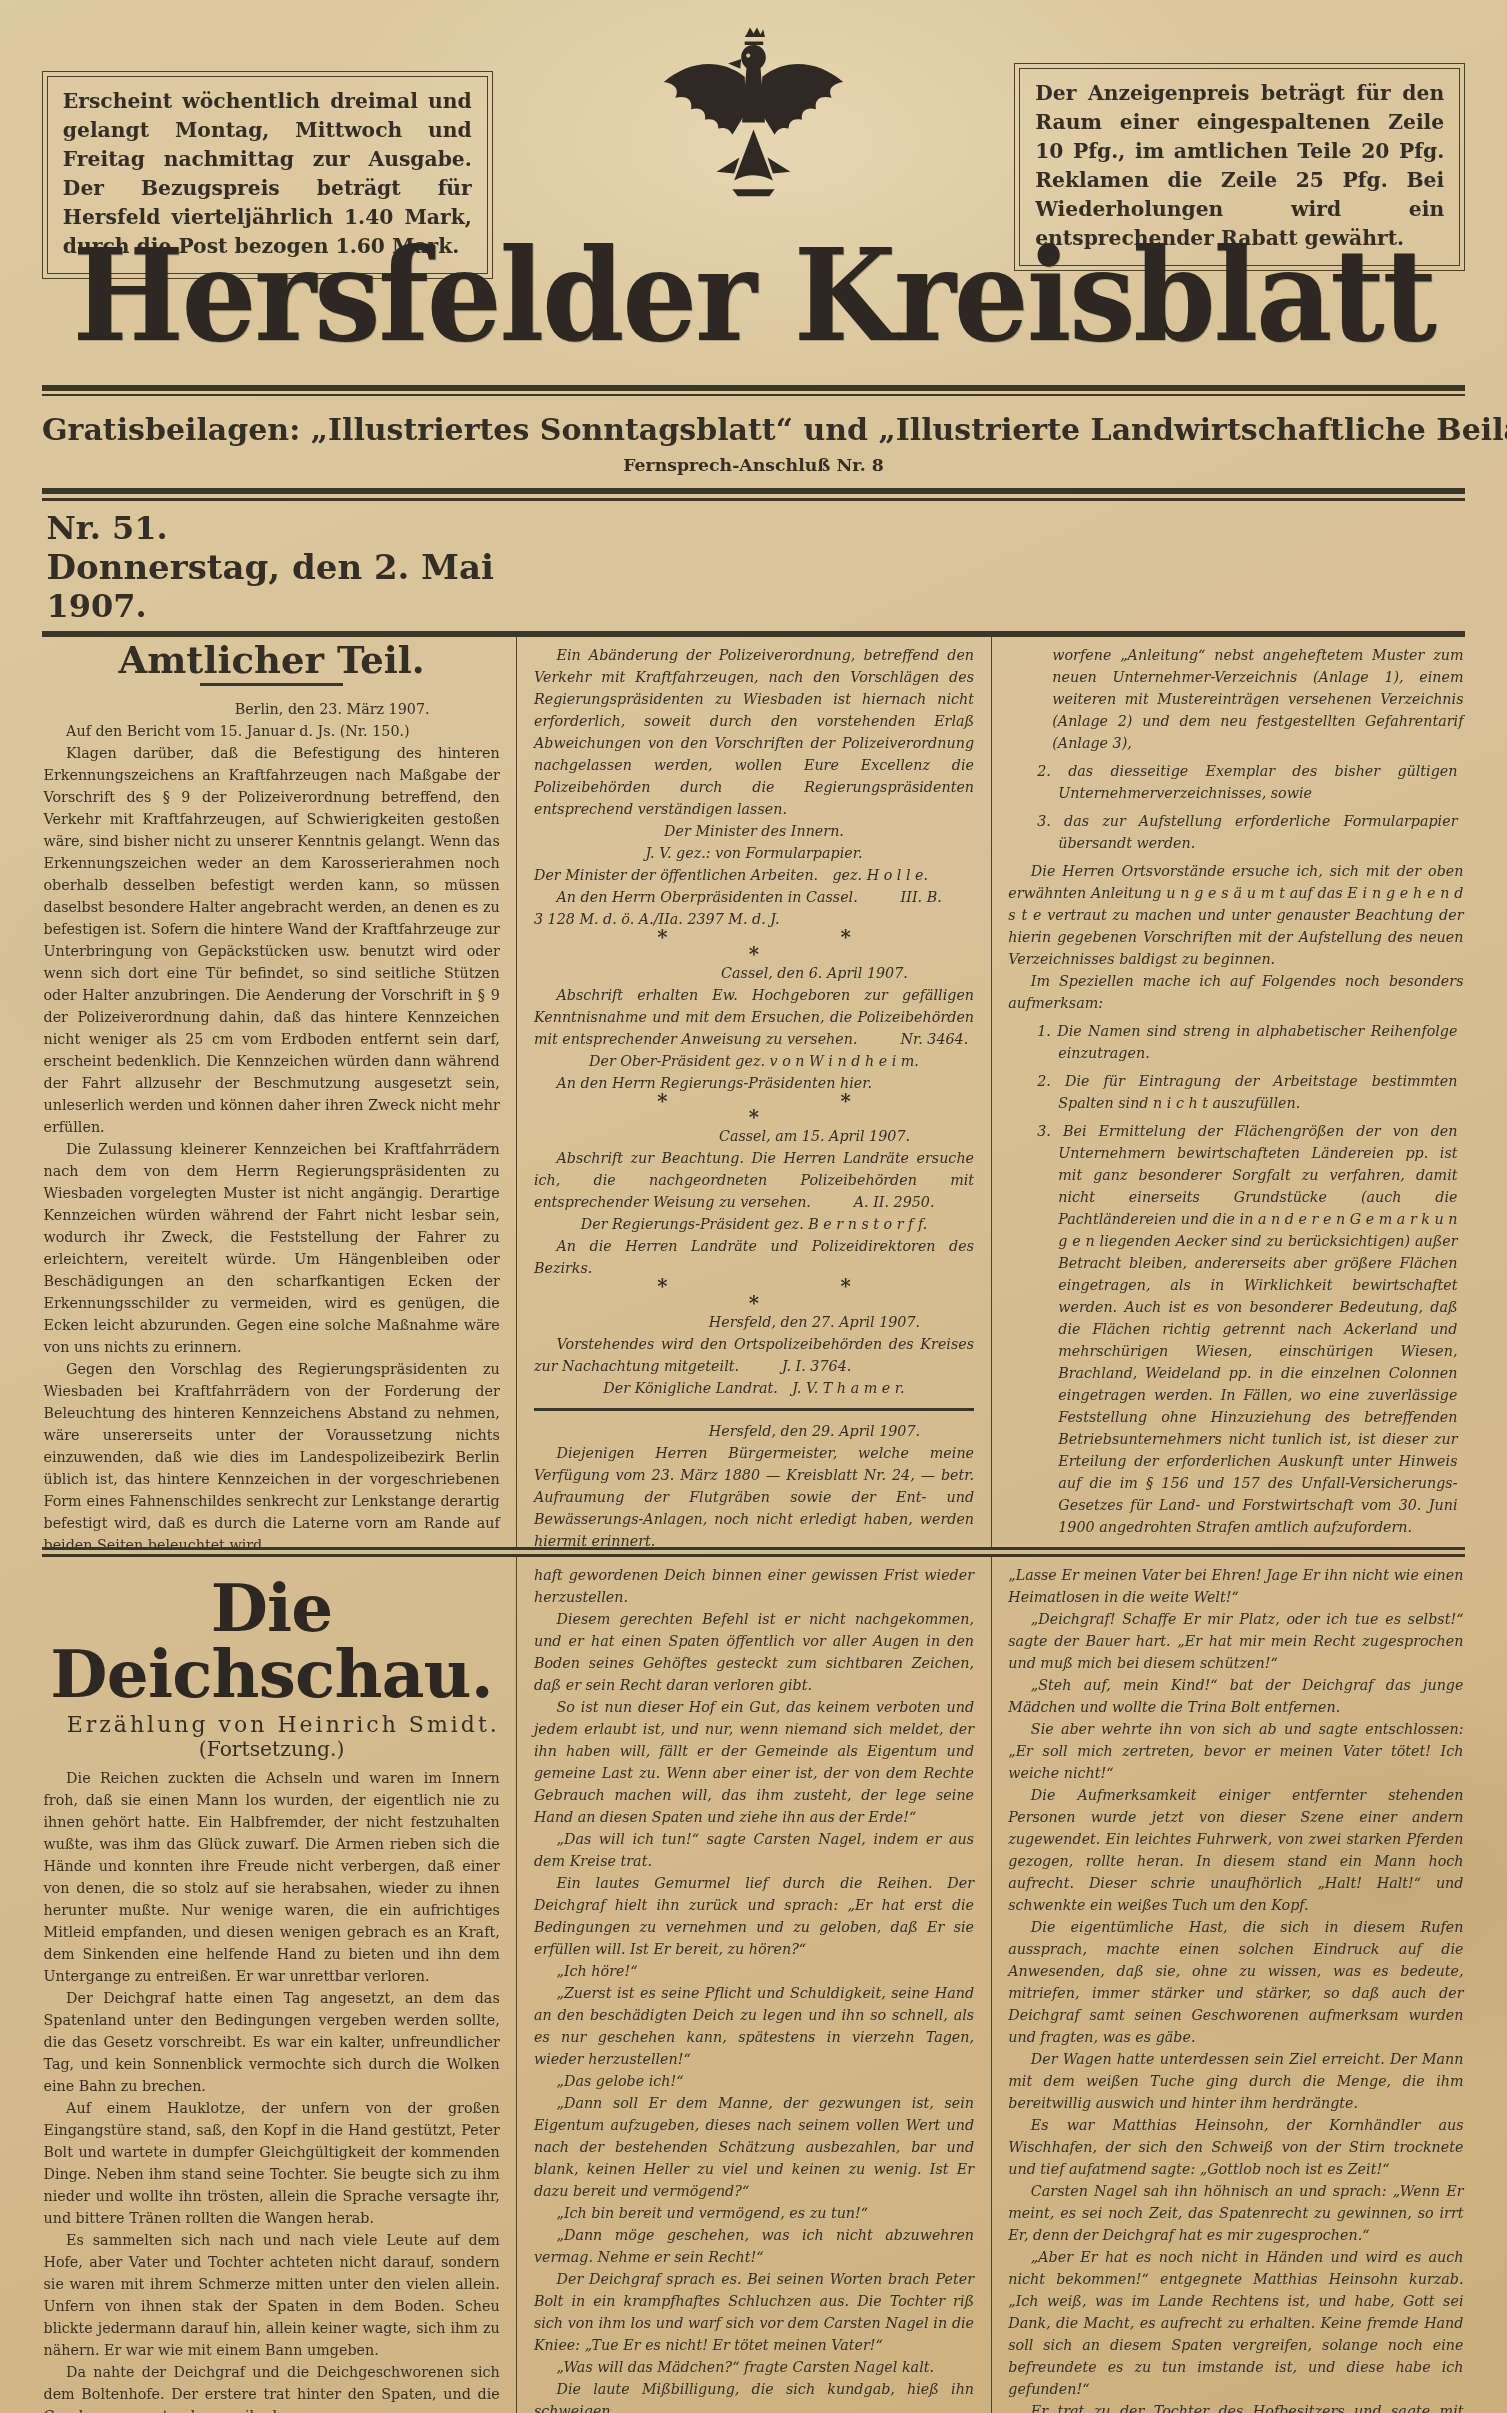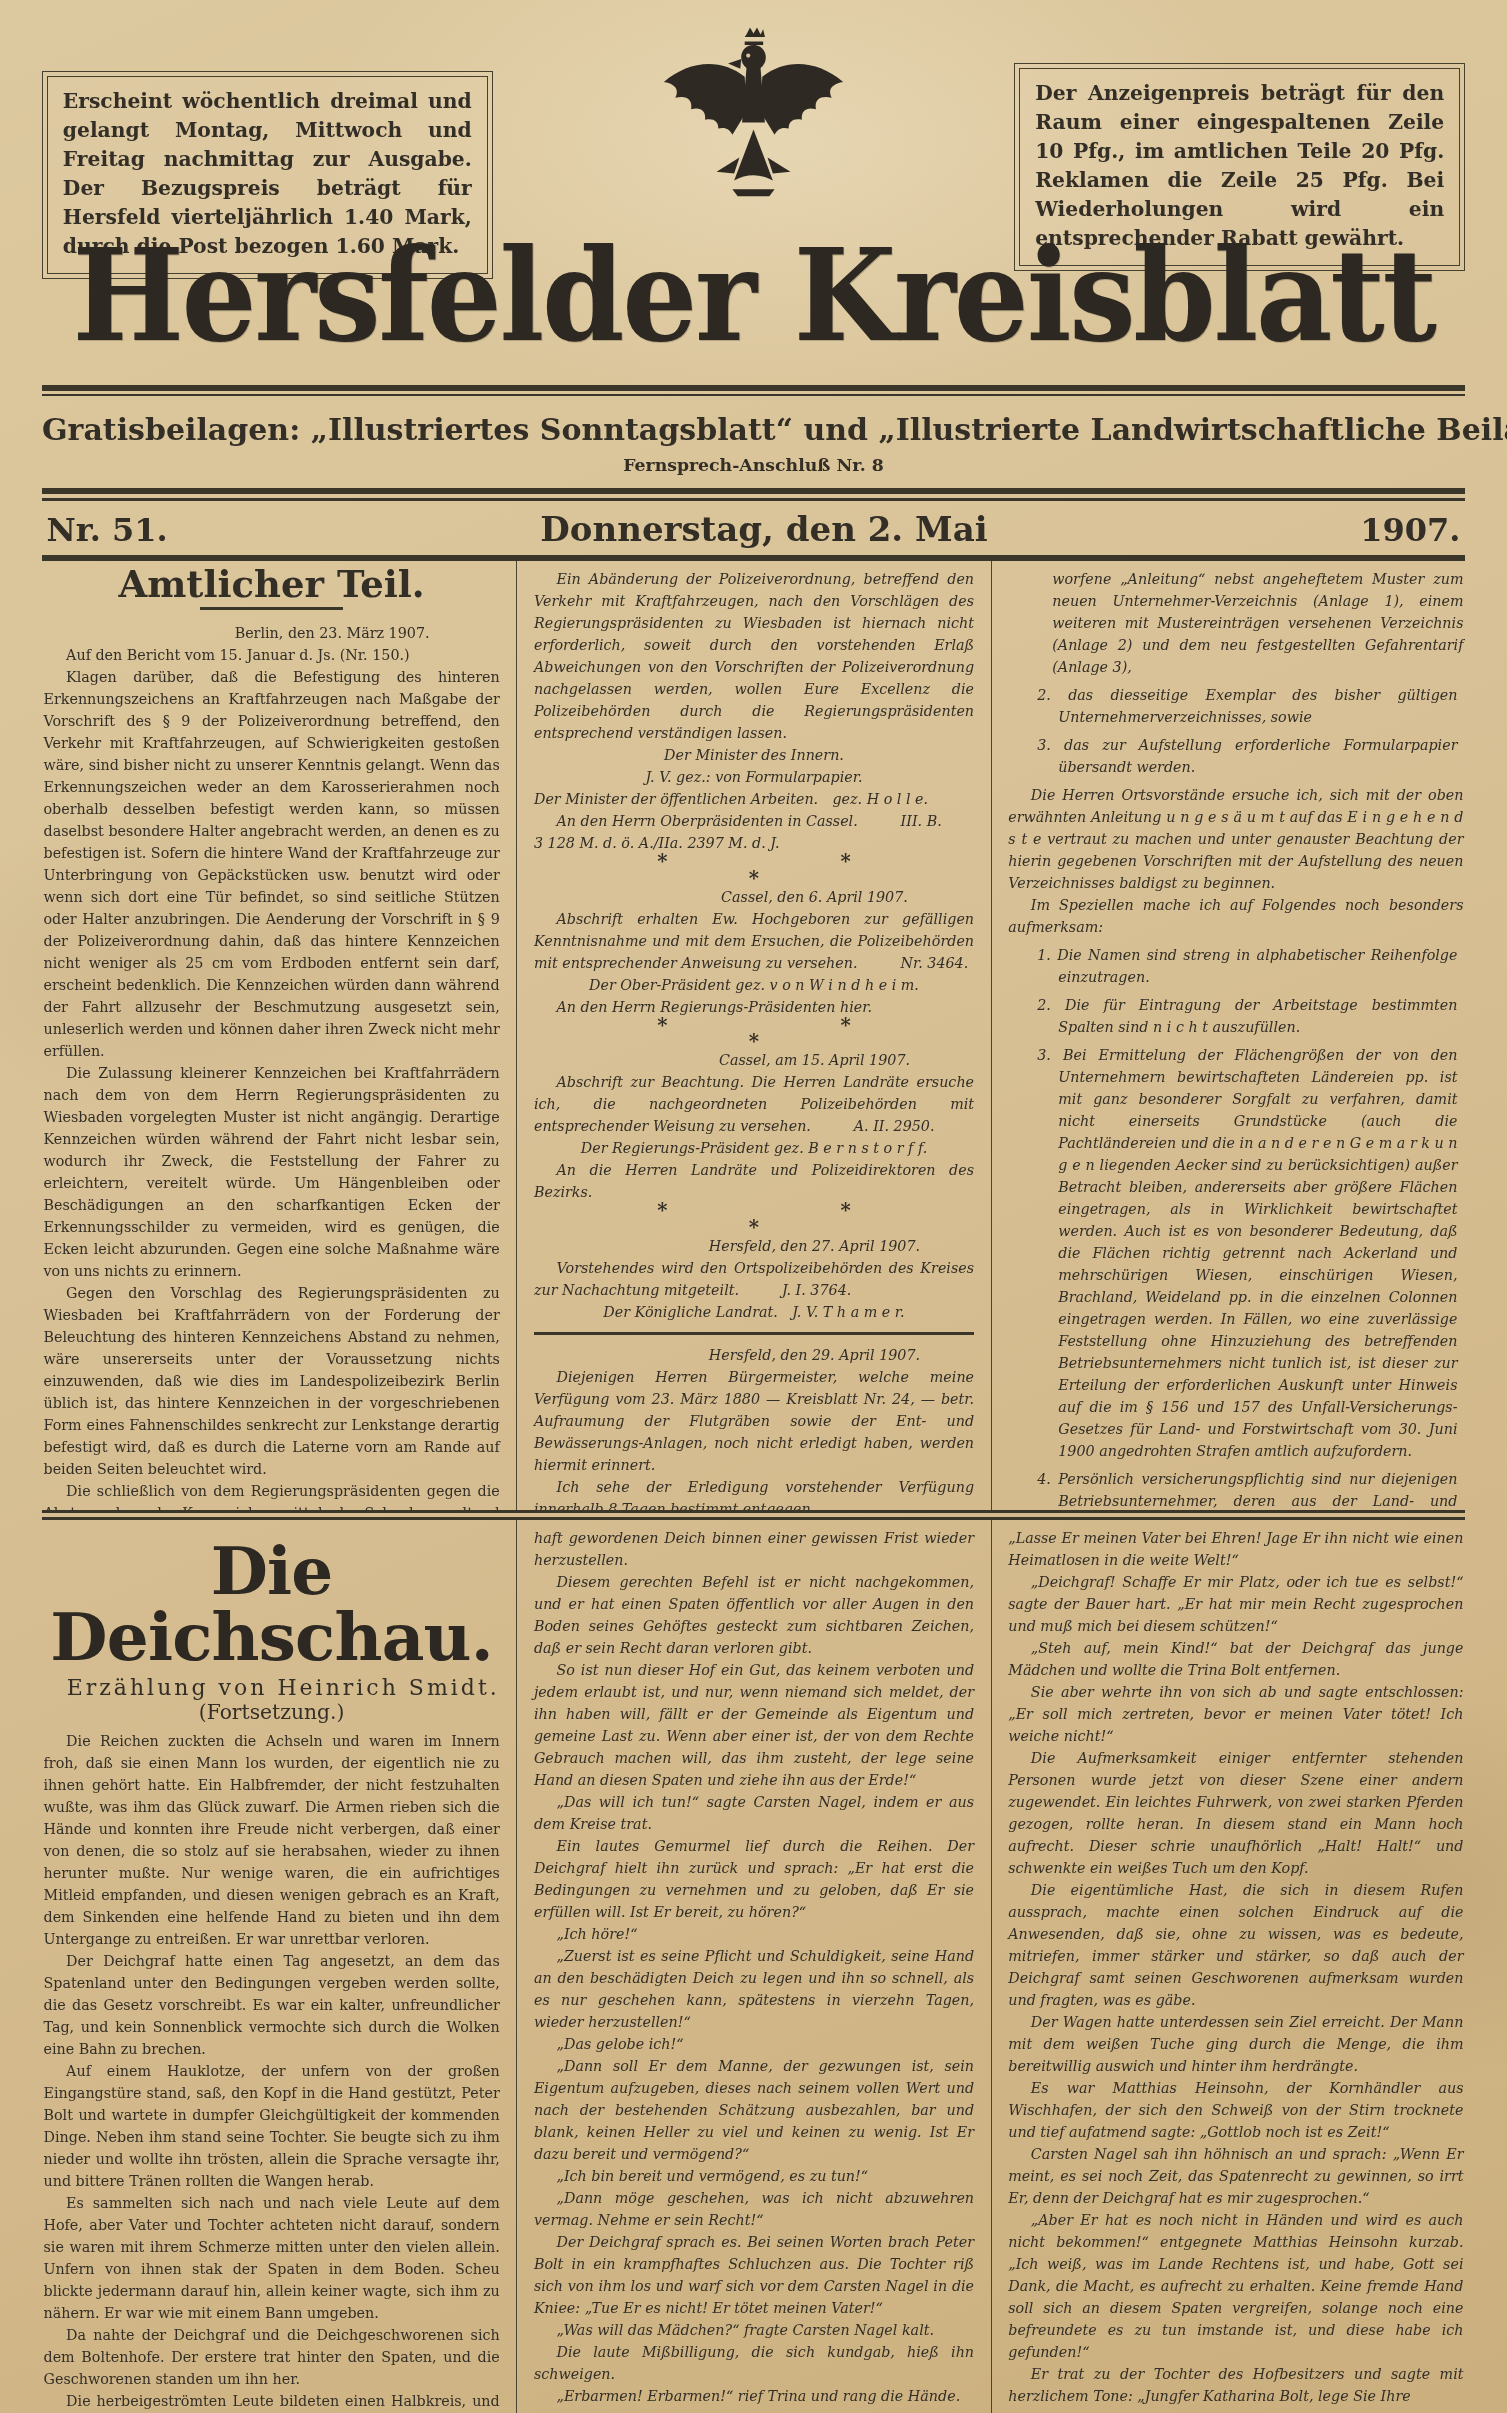--- a/index.html
+++ b/index.html
@@ -30,21 +30,21 @@
     letter-spacing:-2.3px;margin-top:13.6px;transform:scaleY(1.08);
     color:#2d2922;text-shadow:0.8px 0.8px 0 rgba(60,50,30,.25);
     white-space:nowrap;
   }
   .rule-a{margin-top:30px;border-top:6px solid #3b362a;}
   .rule-a:after{content:"";display:block;height:3px;border-bottom:2.3px solid #3b362a;}
   .subtitle{font-weight:bold;font-size:30px;text-align:center;margin-top:16.6px;white-space:nowrap;}
   .phoneline{font-weight:bold;font-size:17.3px;text-align:center;margin-top:7.5px;}
   .rule-b{margin-top:13.6px;border-top:6.8px solid #3b362a;}
   .rule-b:after{content:"";display:block;height:3.8px;border-bottom:3px solid #3b362a;}
-  .daterow{display:flex;justify-content:space-between;align-items:baseline;padding:7.5px 4.5px 6px 4.5px;}
+  .daterow{display:flex;justify-content:space-between;align-items:baseline;padding:7.5px 4.5px 6px 4.5px;flex-direction:column;}
   .daterow .issue,.daterow .year{font-weight:bold;font-size:32px;}
   .daterow .day{font-weight:bold;font-size:34px;}
   .rule-c{border-top:6.8px solid #3b362a;}
   
   .cols{display:flex;align-items:stretch;}
   .col{width:33.333%;box-sizing:border-box;padding:7.5px 16.6px 0 16.6px;}
   .col + .col{border-left:1.5px solid #4a4433;font-style:italic;}
   .col:first-child{padding-left:1.5px;}
   .col:last-child{padding-right:1.5px;}
   .section-amtlicher{height:1019px;overflow:hidden;}

